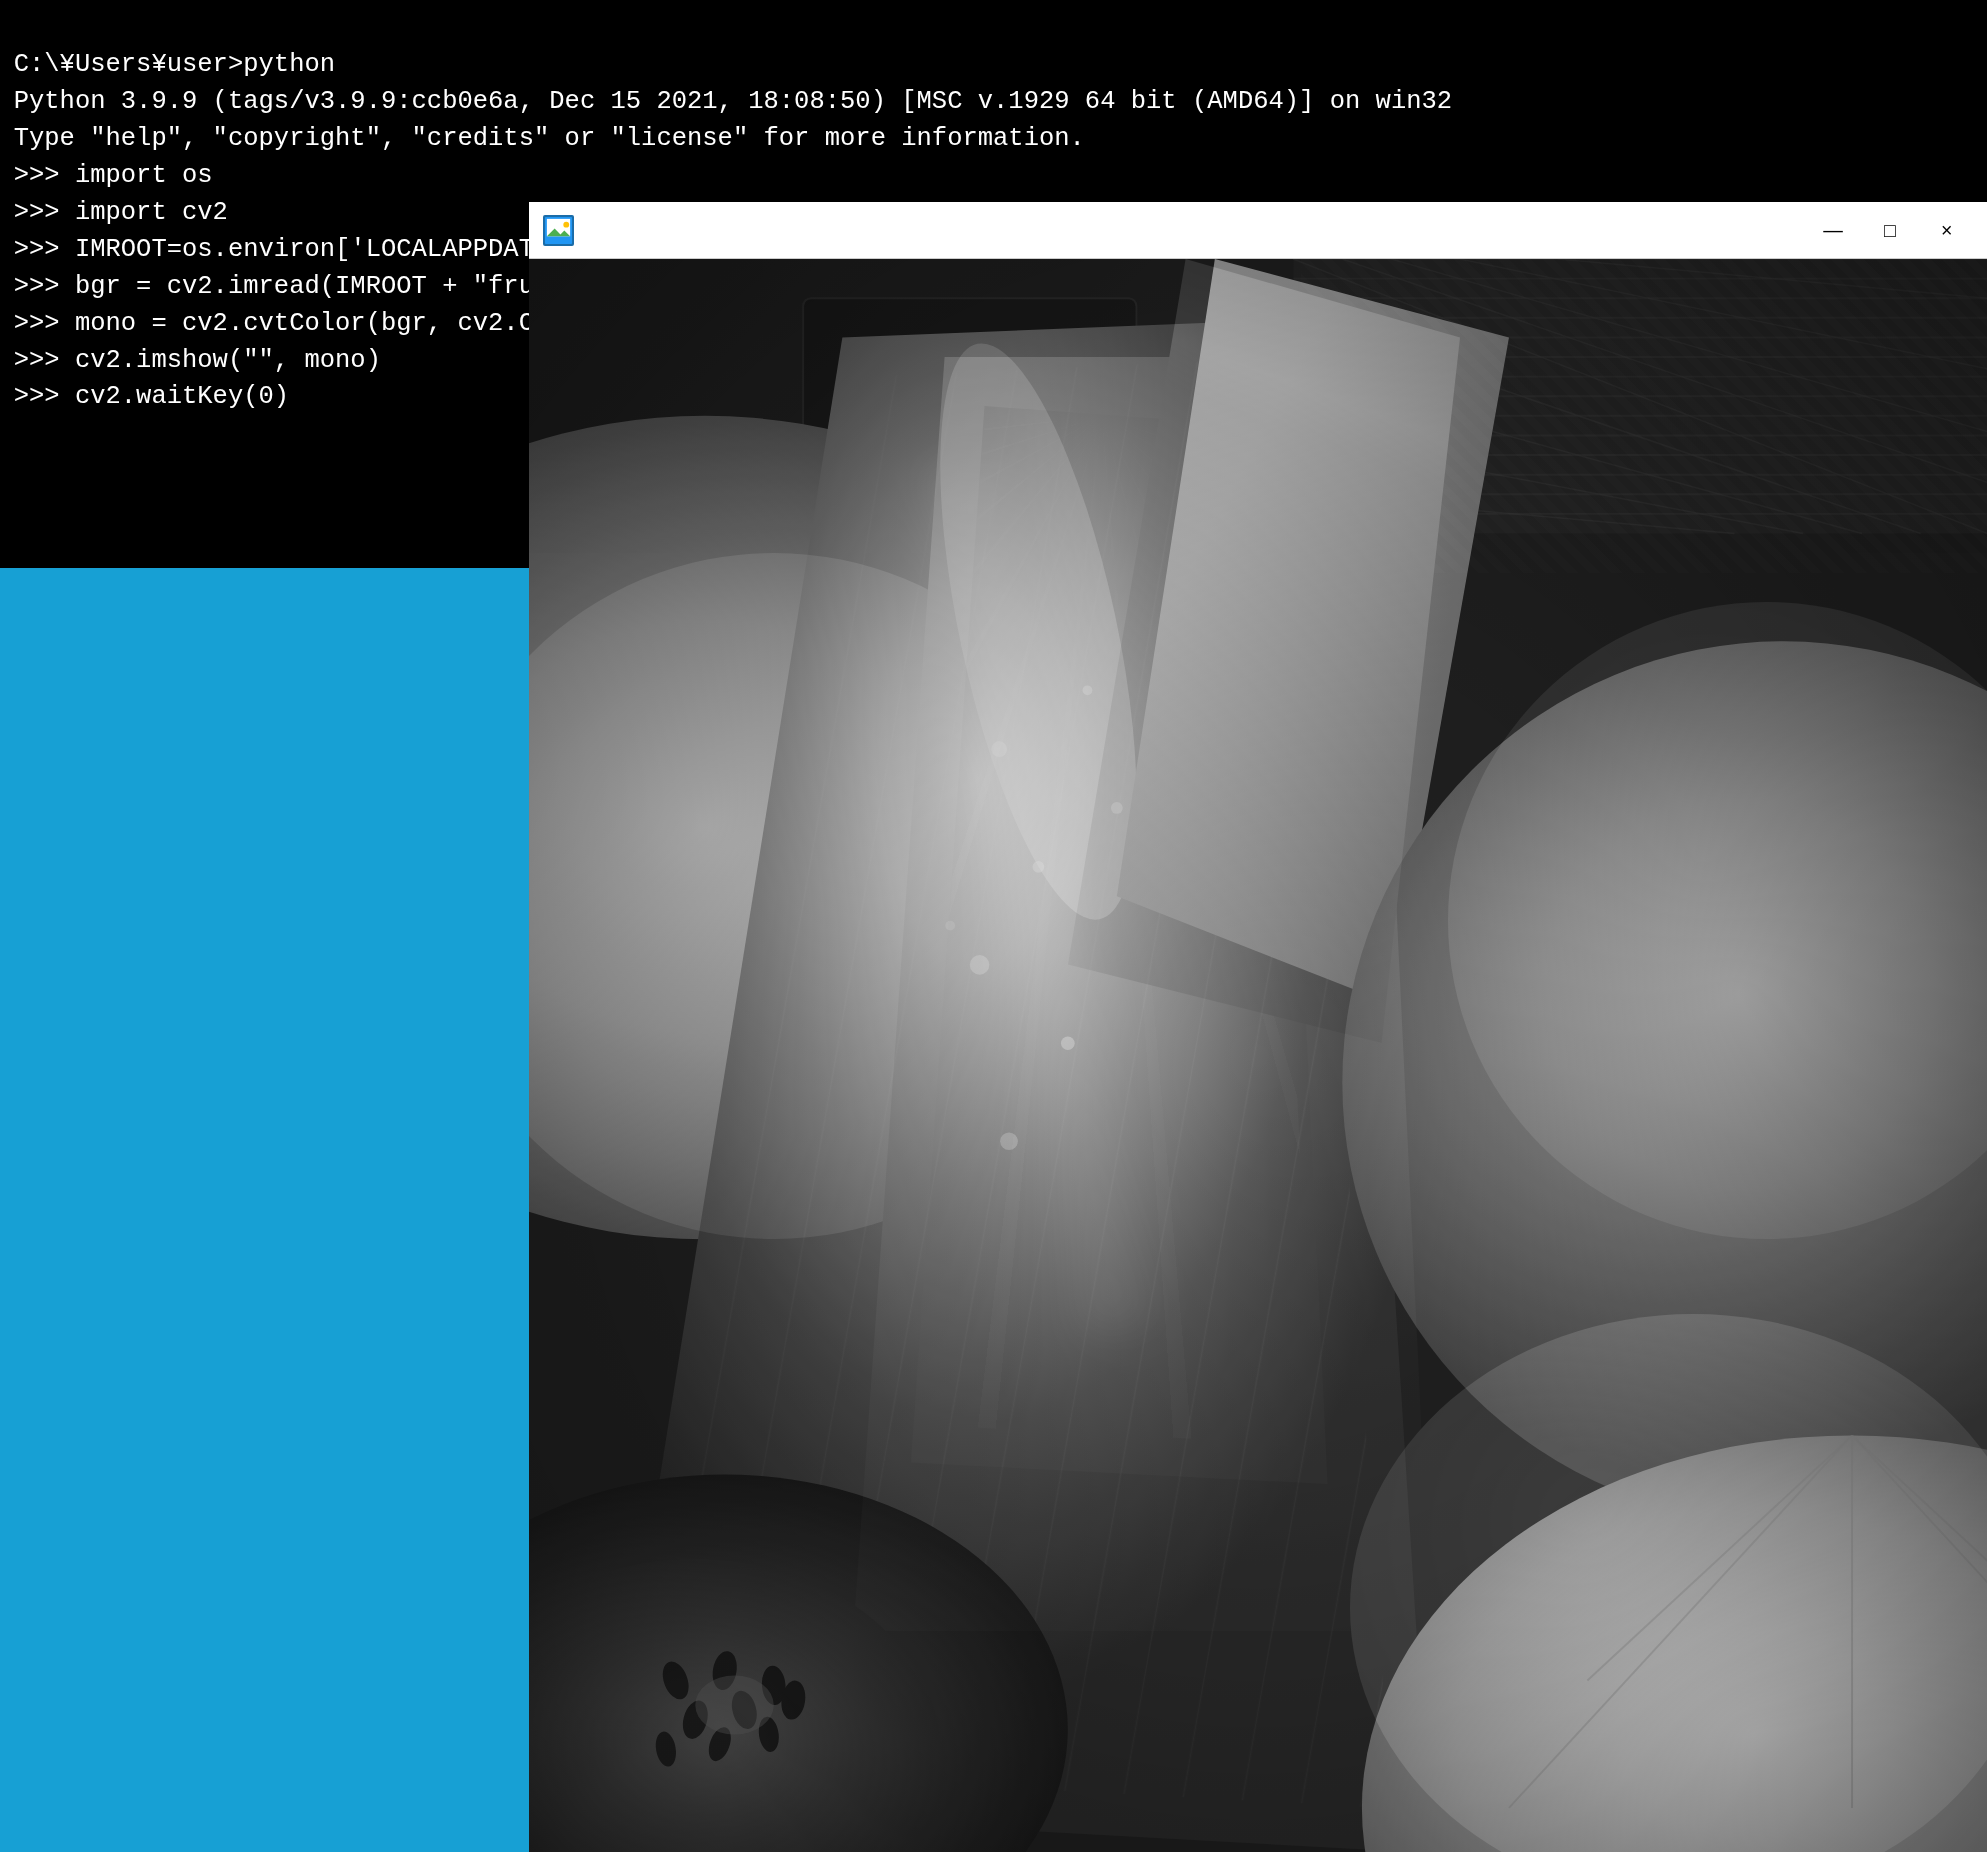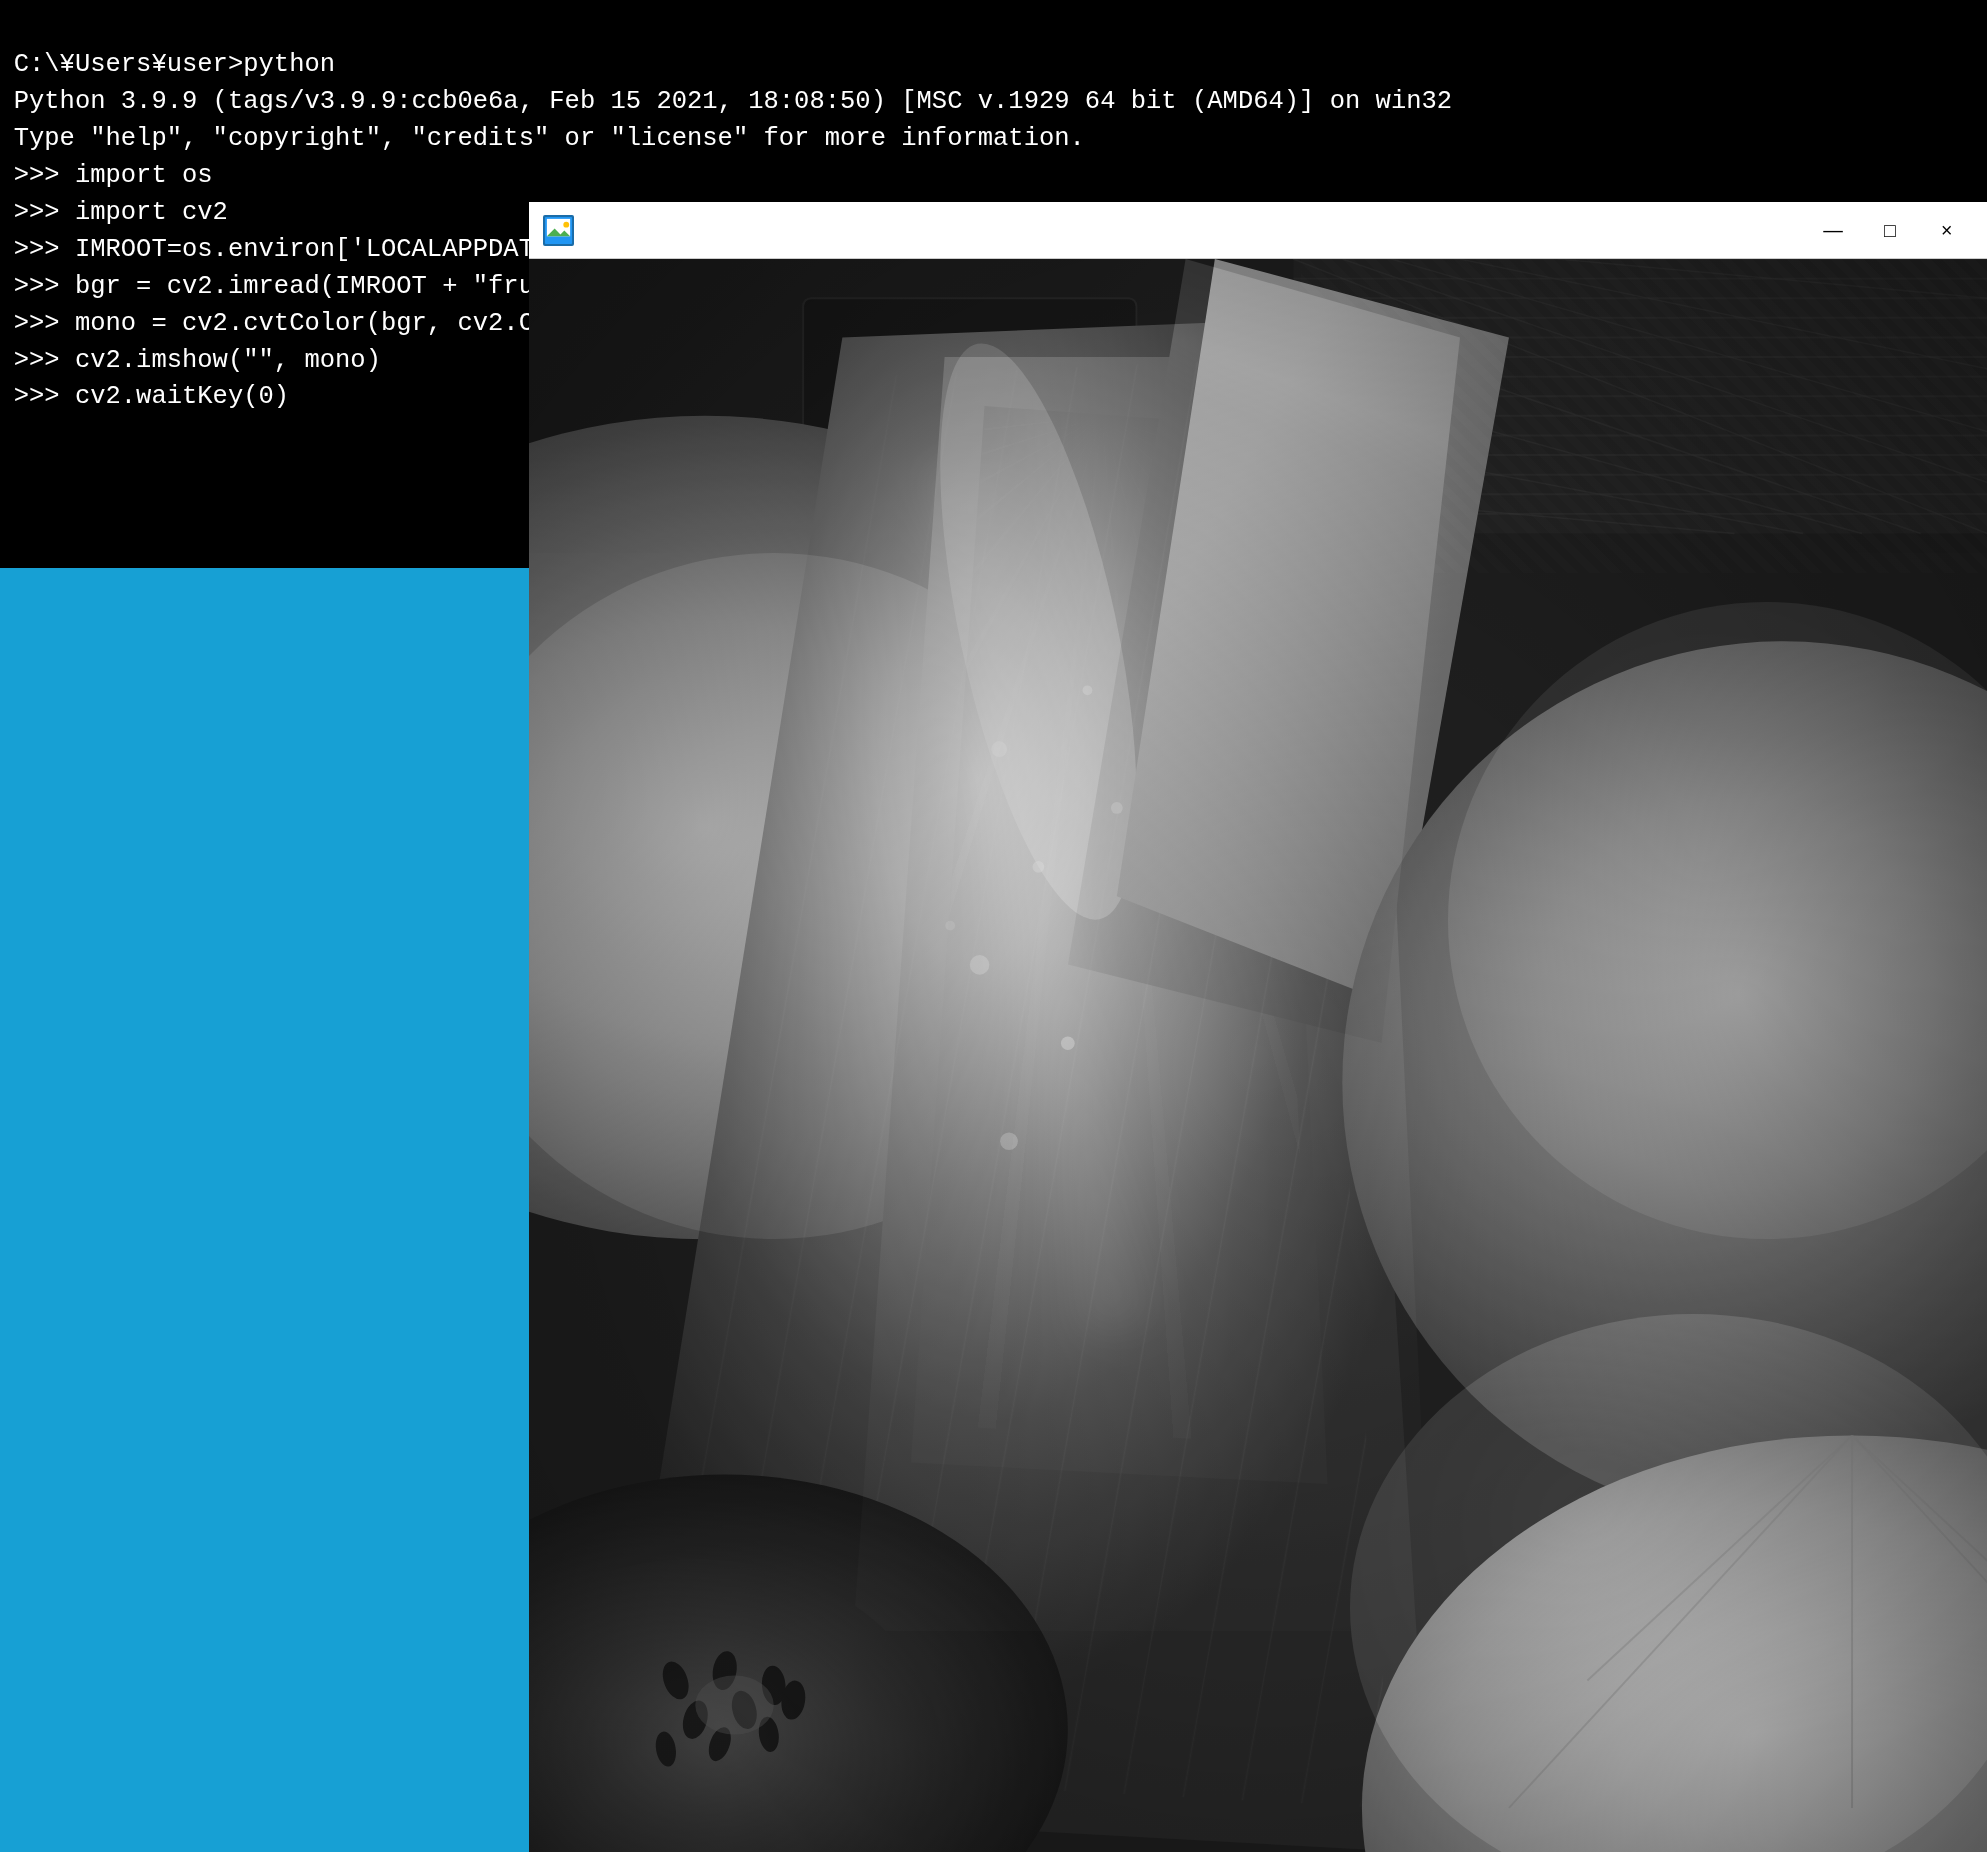--- a/index.html
+++ b/index.html
@@ -250,21 +250,21 @@
       transform: rotate(-10deg);
       filter: blur(19.6px);
     }
 
   </style>
 </head>
 <body>
 
 <div class="terminal">
 <span><span>C:\¥Users¥user&gt;python</span>
-<span>Python 3.9.9 (tags/v3.9.9:ccb0e6a, Feb 15 2021, 18:08:50) [MSC v.1929 64 bit (AMD64)] on win32</span>
+<span>Python 3.9.9 (tags/v3.9.9:ccb0e6a, Dec 15 2021, 18:08:50) [MSC v.1929 64 bit (AMD64)] on win32</span>
 <span>Type "help", "copyright", "credits" or "license" for more information.</span>
 <span>&gt;&gt;&gt; import os</span>
 <span>&gt;&gt;&gt; import cv2</span>
 <span>&gt;&gt;&gt; IMROOT=os.environ['LOCALAPPDATA'] + '/'</span>
 <span>&gt;&gt;&gt; bgr = cv2.imread(IMROOT + "fruits.jpg")</span>
 <span>&gt;&gt;&gt; mono = cv2.cvtColor(bgr, cv2.COLOR_BGR2GRAY)</span>
 <span>&gt;&gt;&gt; cv2.imshow("", mono)</span>
 <span>&gt;&gt;&gt; cv2.waitKey(0)</span></span>
 </div>
 

